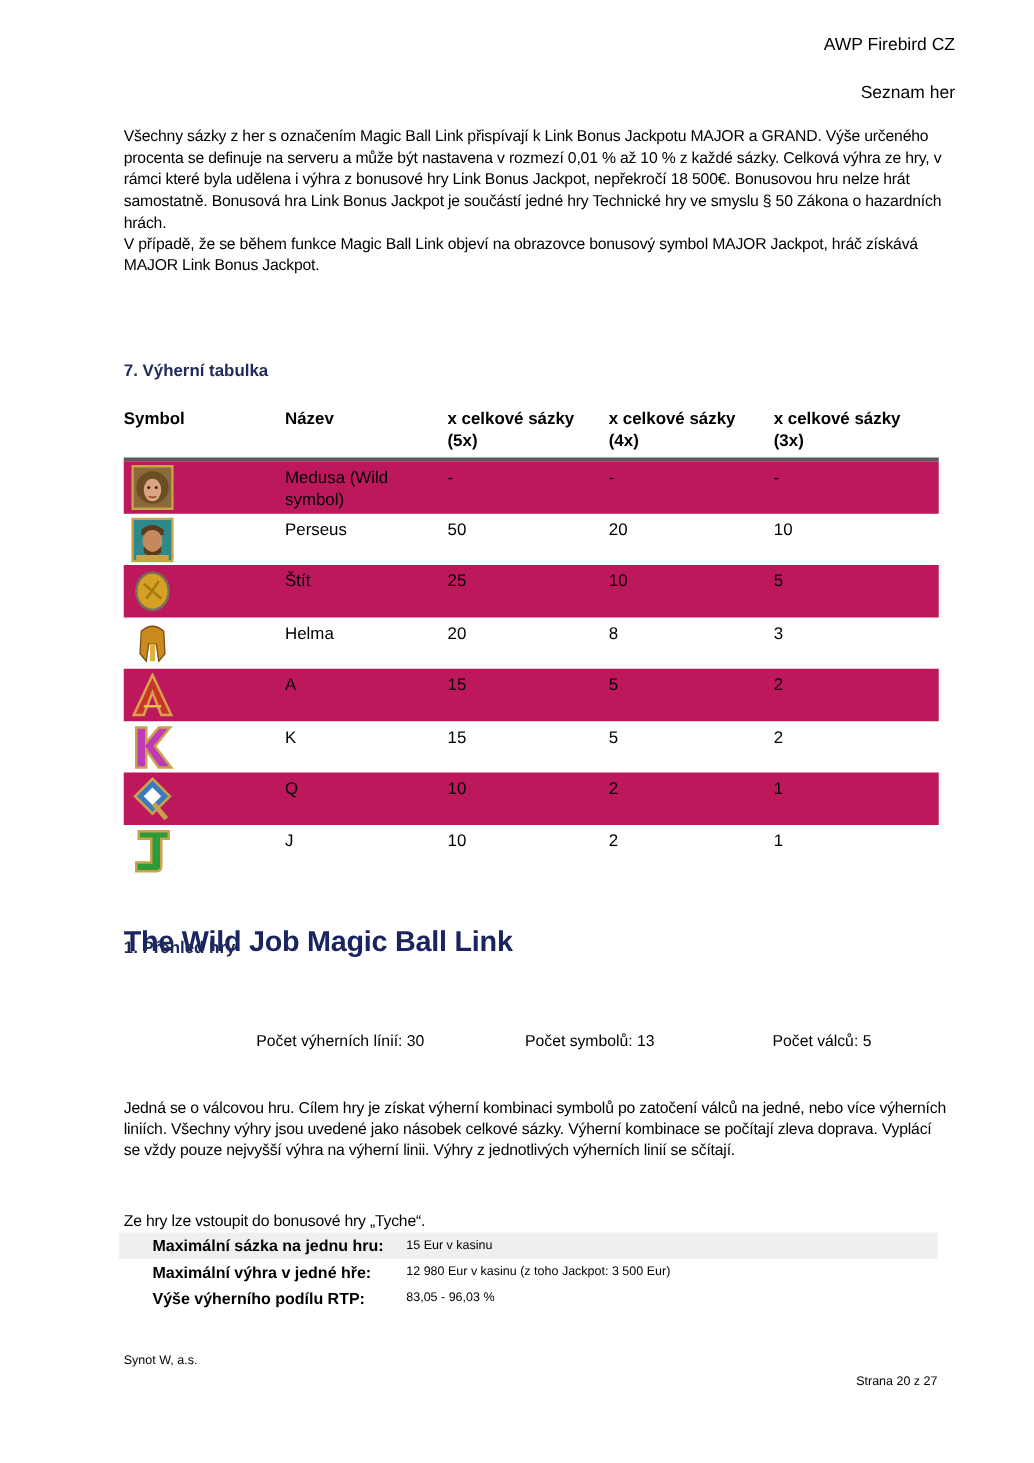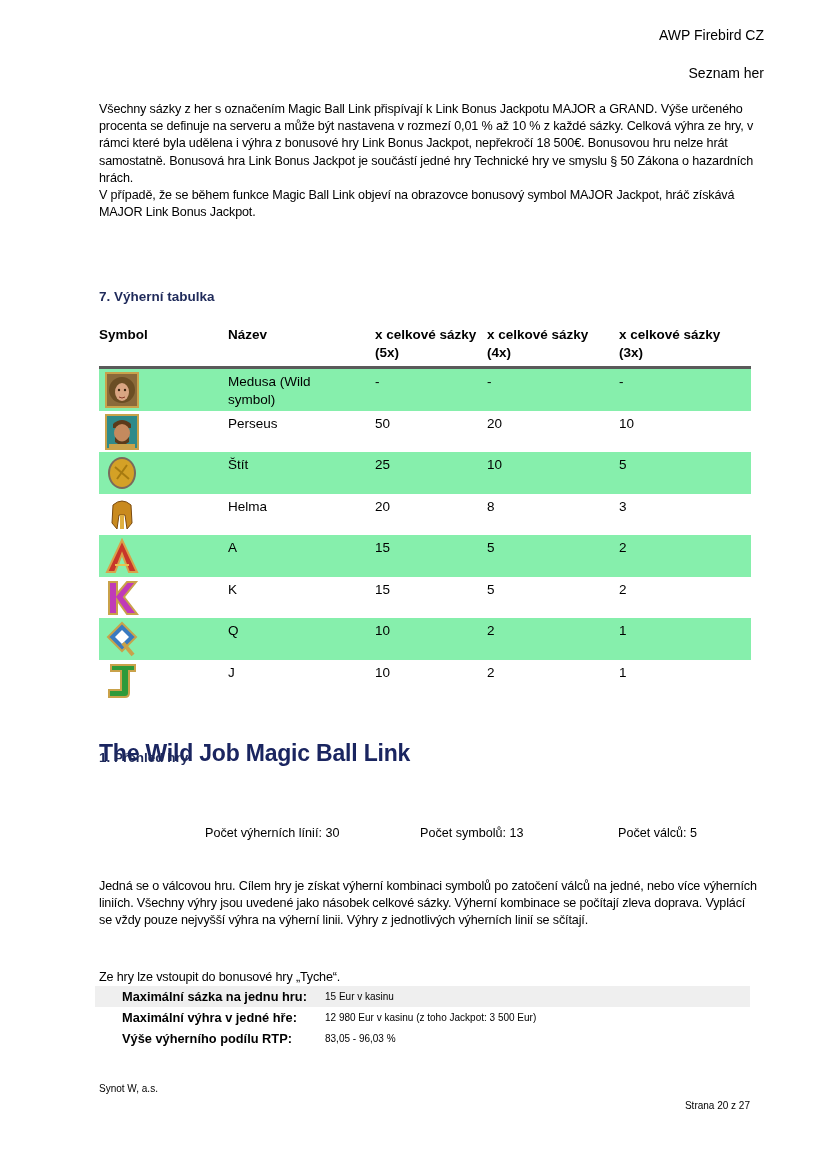--- a/index.html
+++ b/index.html
@@ -12,23 +12,23 @@
   .para { left: 99px; width: 660px; font-size: 12.6px; line-height: 17.2px; letter-spacing: -0.15px; }
   .para p { margin: 0; }
   .h2 { left: 99px; font-size: 13.5px; font-weight: bold; color: #1f2a5a; }
   .h1 { left: 99px; font-size: 23px; font-weight: bold; color: #1a2560; letter-spacing: -0.2px; }
 
   
   .pt { left: 99px; top: 326px; width: 652px; font-size: 13.5px; }
   .pt-head { position: relative; height: 40px; border-bottom: 3px solid #5a5a5a; font-weight: bold; }
   .pt-head span { position: absolute; top: 0; line-height: 18px; }
   .pt-row { position: relative; height: 41.5px; }
-  .pt-row.alt { background: #86efac; }
+  .pt-row.alt { background: #be185d; }
   .pt-row span { position: absolute; top: 4px; line-height: 18px; }
-  .c1 { left: 0; } .c2 { left: 129px; } .c3 { left: 259px; margin-left: 17px; } .c4 { left: 388px; } .c5 { left: 520px; }
+  .c1 { left: 0; } .c2 { left: 129px; } .c3 { left: 259px; } .c4 { left: 388px; } .c5 { left: 520px; }
   .sym { position: absolute; left: 6px; top: 3px; width: 34px; height: 36px; }
 
   .stats { top: 826px; font-size: 12.6px; }
   .kv { left: 95px; width: 655px; font-size: 13.5px; }
   .kv-row { position: relative; height: 21px; line-height: 21px; }
   .kv-row.alt { background: #efefef; }
   .kv-row .k { position: absolute; left: 4px; font-weight: bold; font-size: 12.8px; margin-left: 23px; }
   .kv-row .v { position: absolute; left: 230px; font-size: 10px; }
   .foot { font-size: 10px; }
 </style>

